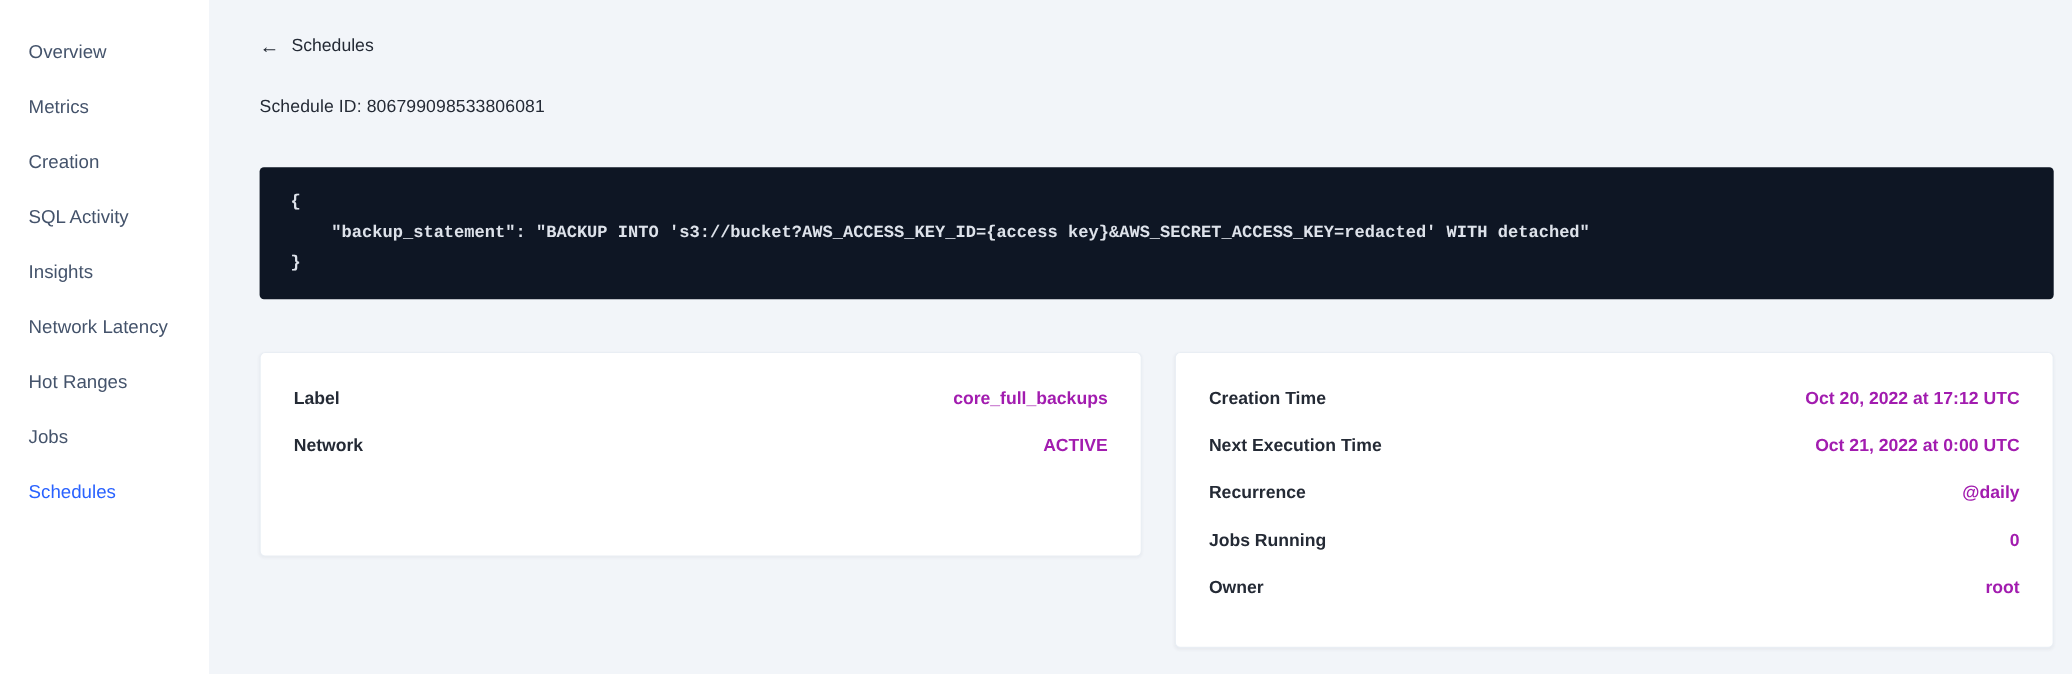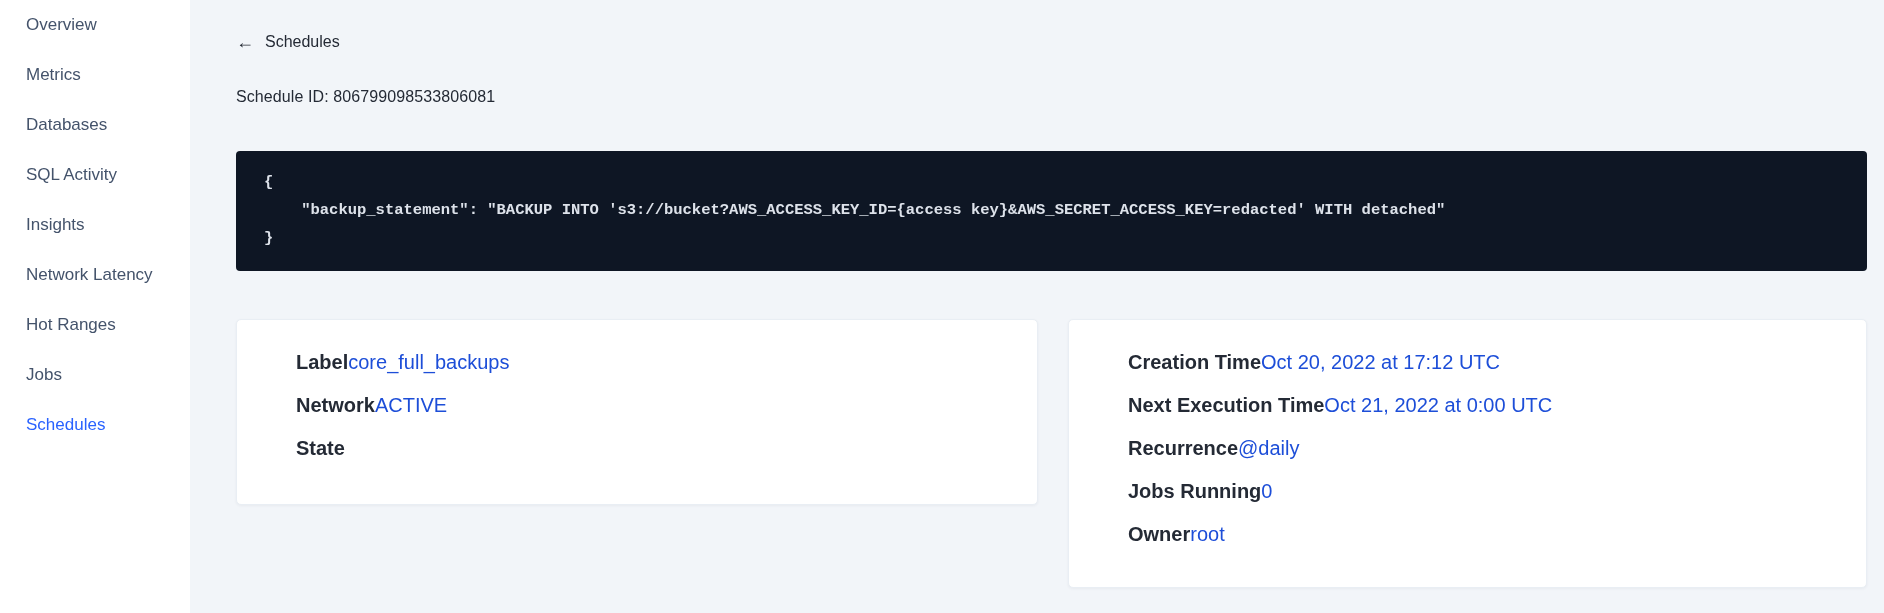--- a/index.html
+++ b/index.html
@@ -9,20 +9,21 @@
     background: #f2f5f9;
     color: #242a35;
     overflow: hidden;
   }
   .page { position: relative; width: 1884px; height: 613px; display: flex; }
 
   
   .sidebar {
     width: 190px; height: 100%;
     background: #ffffff;
+    padding-top: 23px;
     flex: 0 0 190px;
   }
   .nav-item {
     height: 50px;
     display: flex; align-items: center;
     padding-left: 26px;
     font-size: 17px;
     color: #44536b;
     cursor: pointer;
     white-space: nowrap;
@@ -74,36 +75,35 @@
     border: 1px solid #e9eef4;
     border-radius: 5px;
     box-shadow: 0 1px 3px rgba(36, 42, 53, 0.05);
     padding: 30px 30px 0 30px;
   }
   .card.left { width: 802px; height: 186px; }
   .card.right { width: 799px; height: 269px; }
   .detail-row {
     height: 24px;
     margin-bottom: 19px;
-    display: flex; align-items: center; justify-content: flex-start;
-    font-size: 20px;
-    margin-left: 29px;
+    display: flex; align-items: center; justify-content: space-between;
+    font-size: 16px;
   }
   .detail-label { font-weight: 700; color: #242a35; }
-  .detail-value { font-weight: 400; color: #1d4ed8; text-align: right; }
+  .detail-value { font-weight: 700; color: #a21caf; text-align: right; }
 </style>
 </head>
 <body>
 
 <div class="page">
 
   <nav class="sidebar">
     <div class="nav-item">Overview</div>
     <div class="nav-item">Metrics</div>
-    <div class="nav-item">Databases</div>
+    <div class="nav-item">Creation</div>
     <div class="nav-item">SQL Activity</div>
     <div class="nav-item">Insights</div>
     <div class="nav-item">Network Latency</div>
     <div class="nav-item">Hot Ranges</div>
     <div class="nav-item">Jobs</div>
     <div class="nav-item active">Schedules</div>
   </nav>
 
   <main class="main">
 
@@ -124,24 +124,20 @@
 
       <section class="card left">
         <div class="detail-row">
           <span class="detail-label">Label</span>
           <span class="detail-value">core_full_backups</span>
         </div>
         <div class="detail-row">
           <span class="detail-label">Network</span>
           <span class="detail-value">ACTIVE</span>
         </div>
-        <div class="detail-row">
-          <span class="detail-label">State</span>
-          <span class="detail-value"></span>
-        </div>
       </section>
 
       <section class="card right">
         <div class="detail-row">
           <span class="detail-label">Creation Time</span>
           <span class="detail-value">Oct 20, 2022 at 17:12 UTC</span>
         </div>
         <div class="detail-row">
           <span class="detail-label">Next Execution Time</span>
           <span class="detail-value">Oct 21, 2022 at 0:00 UTC</span>

